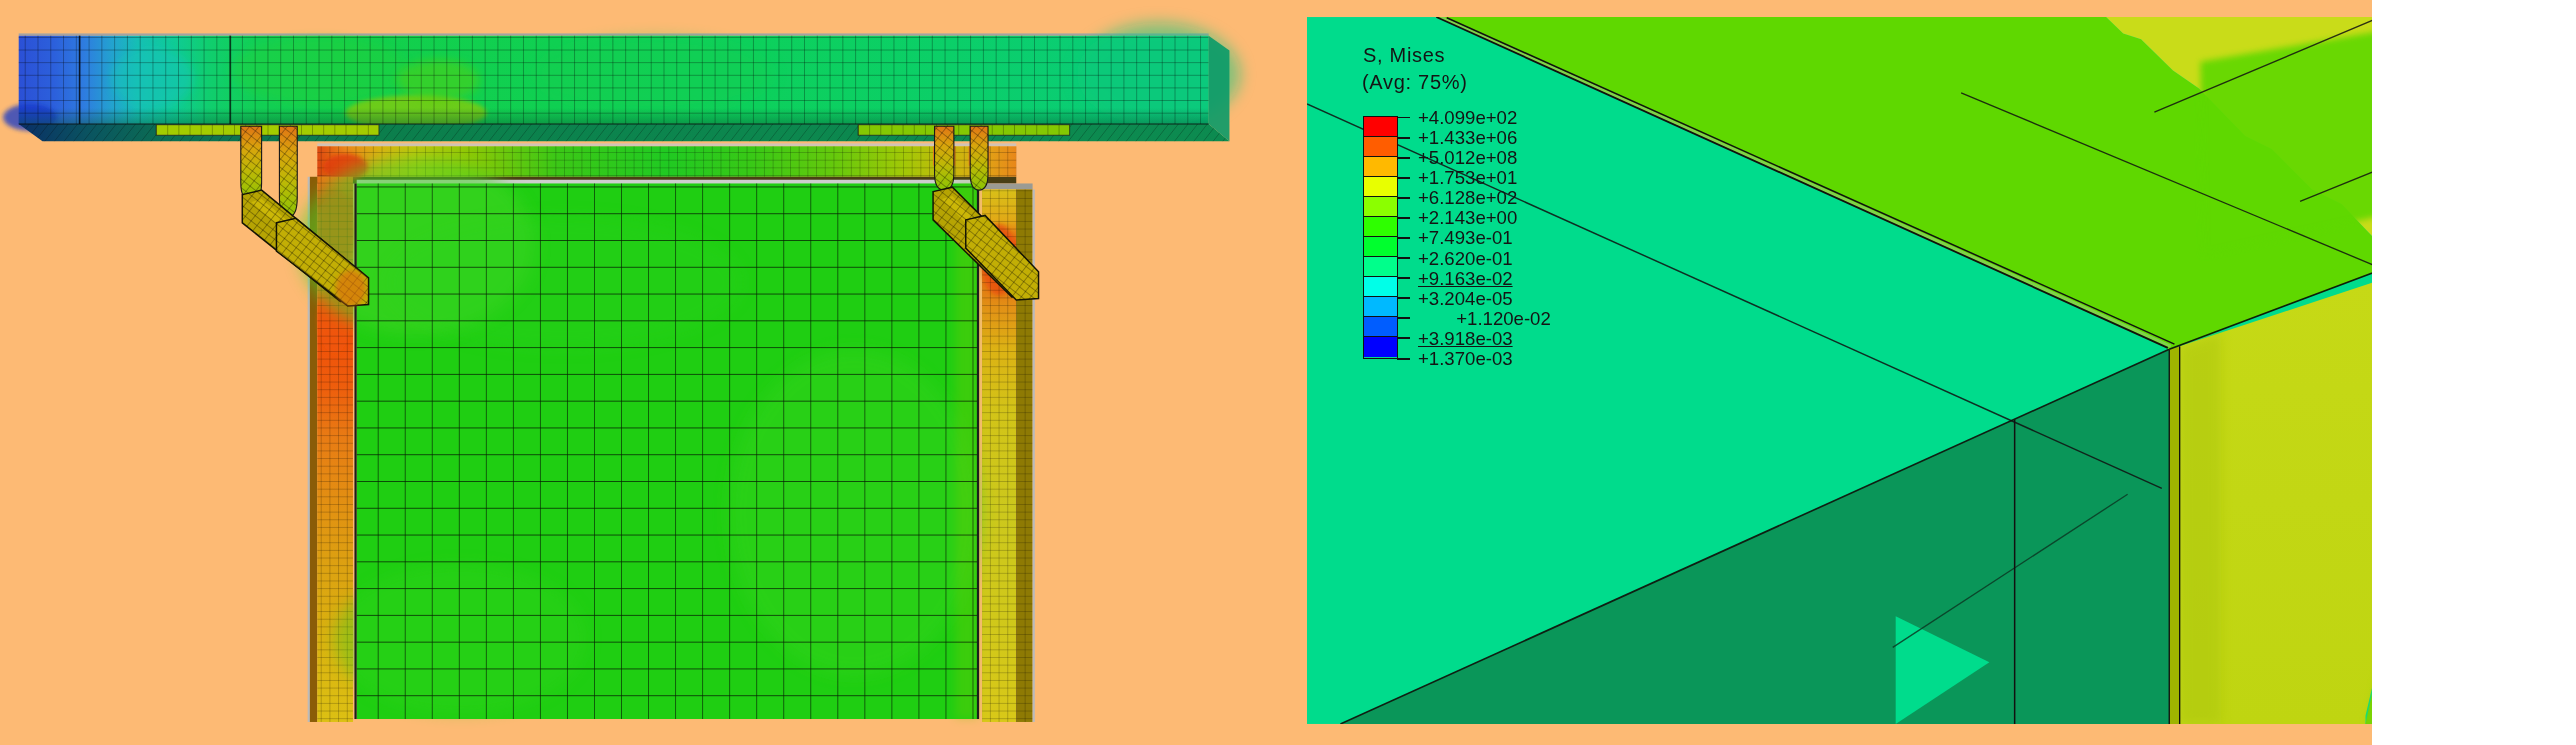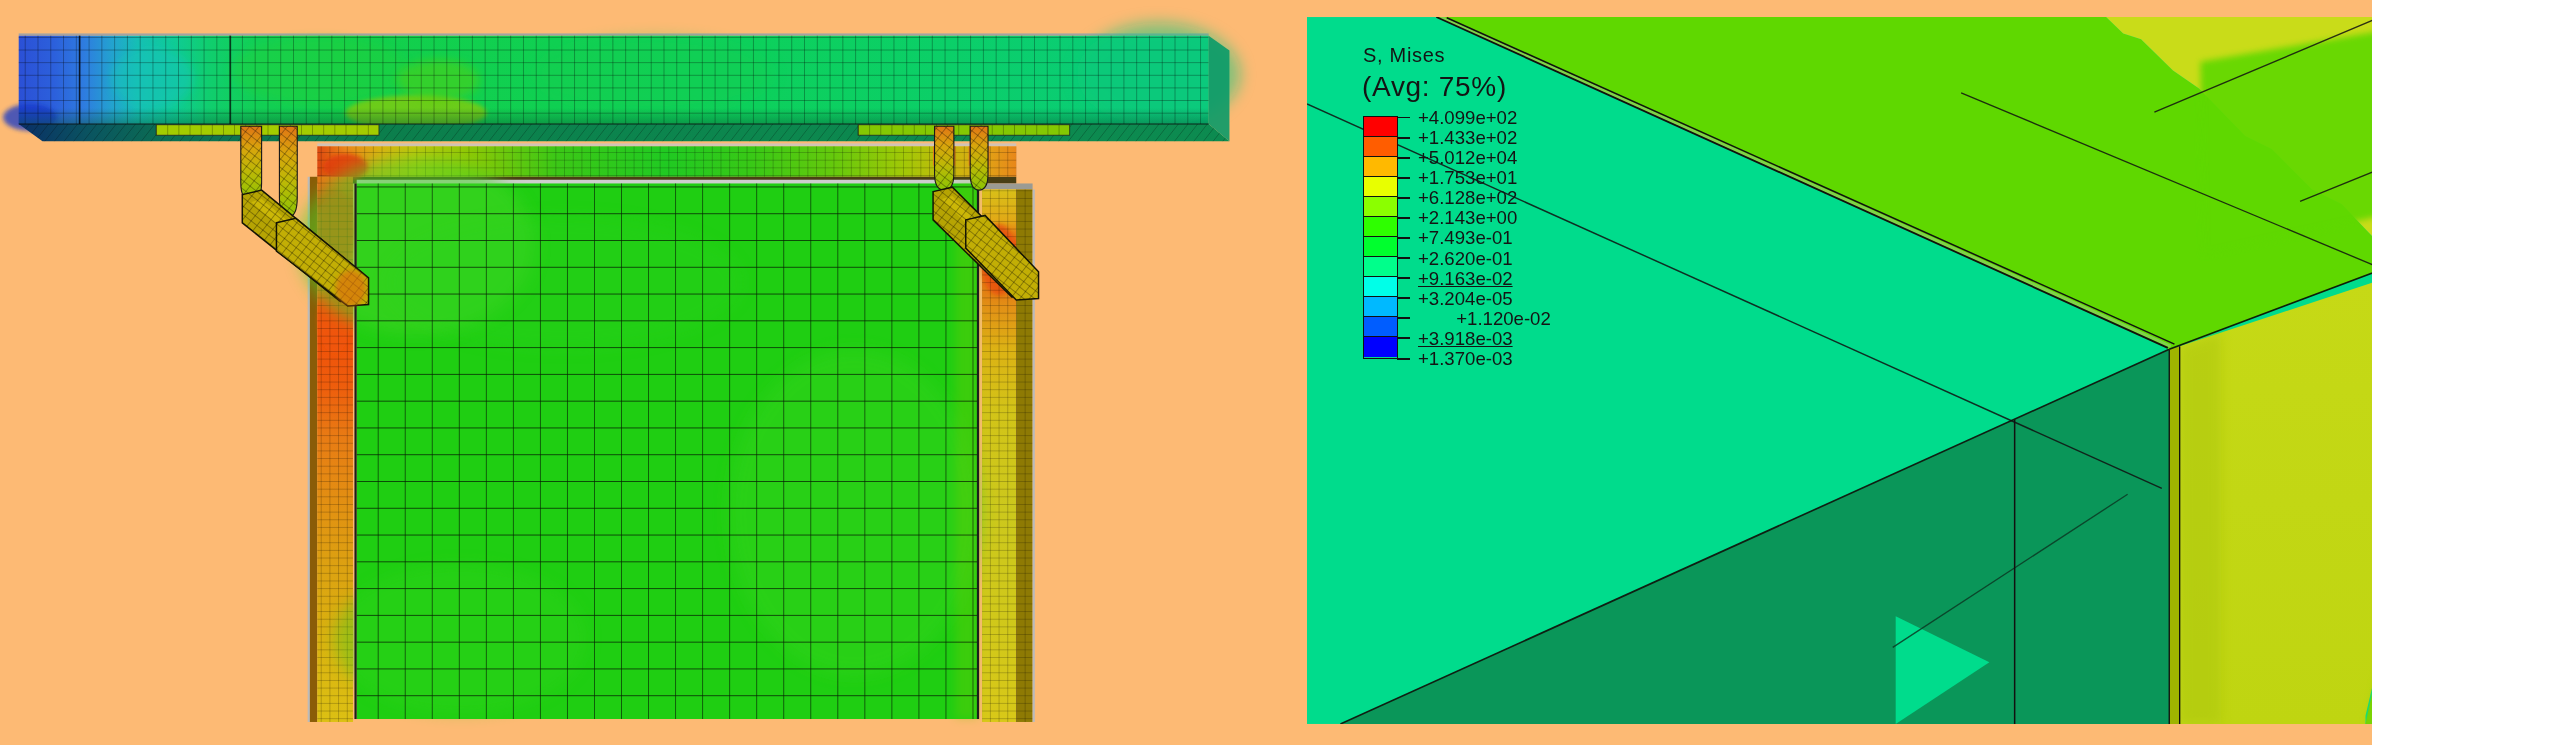--- a/index.html
+++ b/index.html
@@ -5,21 +5,21 @@
   html,body{margin:0;padding:0;background:#ffffff;}
   body{font-family:"Liberation Sans", sans-serif;}
   #stage{position:relative;width:2372px;height:745px;background:#fdba74;overflow:hidden;}
   .viewport{position:absolute;}
   #left-vp{left:0;top:0;width:1263px;height:745px;}
   #right-vp{left:1307px;top:17px;width:1254px;height:707px;}
   svg{display:block;}
   
   .legend{position:absolute;left:0;top:0;width:312px;height:416px;pointer-events:none;}
   .legend-title{position:absolute;left:56px;top:27px;font-size:20px;color:#141414;letter-spacing:0.7px;}
-  .legend-subtitle{position:absolute;left:55px;top:54px;font-size:28px;color:#141414;letter-spacing:0.7px;}
+  .legend-subtitle{position:absolute;left:55px;top:54px;font-size:20px;color:#141414;letter-spacing:0.7px;}
   .legend-scale{position:absolute;left:56px;top:99px;}
   .swatch-col{position:absolute;left:0;top:0;width:33px;height:241px;border:1.5px solid #111;box-sizing:content-box;}
   .swatch{width:33px;height:20px;border-bottom:1.1px solid #111;box-sizing:border-box;}
   .swatch:last-child{border-bottom:none;}
   .tick{position:absolute;left:34px;width:13.4px;height:1.5px;background:#111;}
   .tick-label{position:absolute;left:55px;width:171px;height:21px;line-height:21px;font-size:18.6px;color:#141414;white-space:nowrap;}
 </style>
 </head>
 <body>
 
@@ -311,22 +311,22 @@
             <div class="tick" style="top: 121px;"></div>
             <div class="tick" style="top: 141px;"></div>
             <div class="tick" style="top: 161px;"></div>
             <div class="tick" style="top: 181px;"></div>
             <div class="tick" style="top: 201px;"></div>
             <div class="tick" style="top: 221px;"></div>
             <div class="tick" style="top: 242px;"></div>
           </div>
         <div id="labels">
             <div class="tick-label" style="top: -9px;">+4.099e+02</div>
-            <div class="tick-label" style="top: 11px;">+1.433e+02</div>
-            <div class="tick-label" style="top: 31px;">+5.012e+04</div>
+            <div class="tick-label" style="top: 11px;">+1.433e+06</div>
+            <div class="tick-label" style="top: 31px;">+5.012e+08</div>
             <div class="tick-label" style="top: 51px;">+1.753e+01</div>
             <div class="tick-label" style="top: 71px;">+6.128e+02</div>
             <div class="tick-label" style="top: 91px;">+2.143e+00</div>
             <div class="tick-label" style="top: 111px;">+7.493e-01</div>
             <div class="tick-label" style="top: 132px;">+2.620e-01</div>
             <div class="tick-label" style="top: 152px; text-decoration: underline;">+9.163e-02</div>
             <div class="tick-label" style="top: 172px;">+3.204e-05</div>
             <div class="tick-label" style="top: 192px; text-align: center;">+1.120e-02</div>
             <div class="tick-label" style="top: 212px; text-decoration: underline;">+3.918e-03</div>
             <div class="tick-label" style="top: 232px;">+1.370e-03</div>

